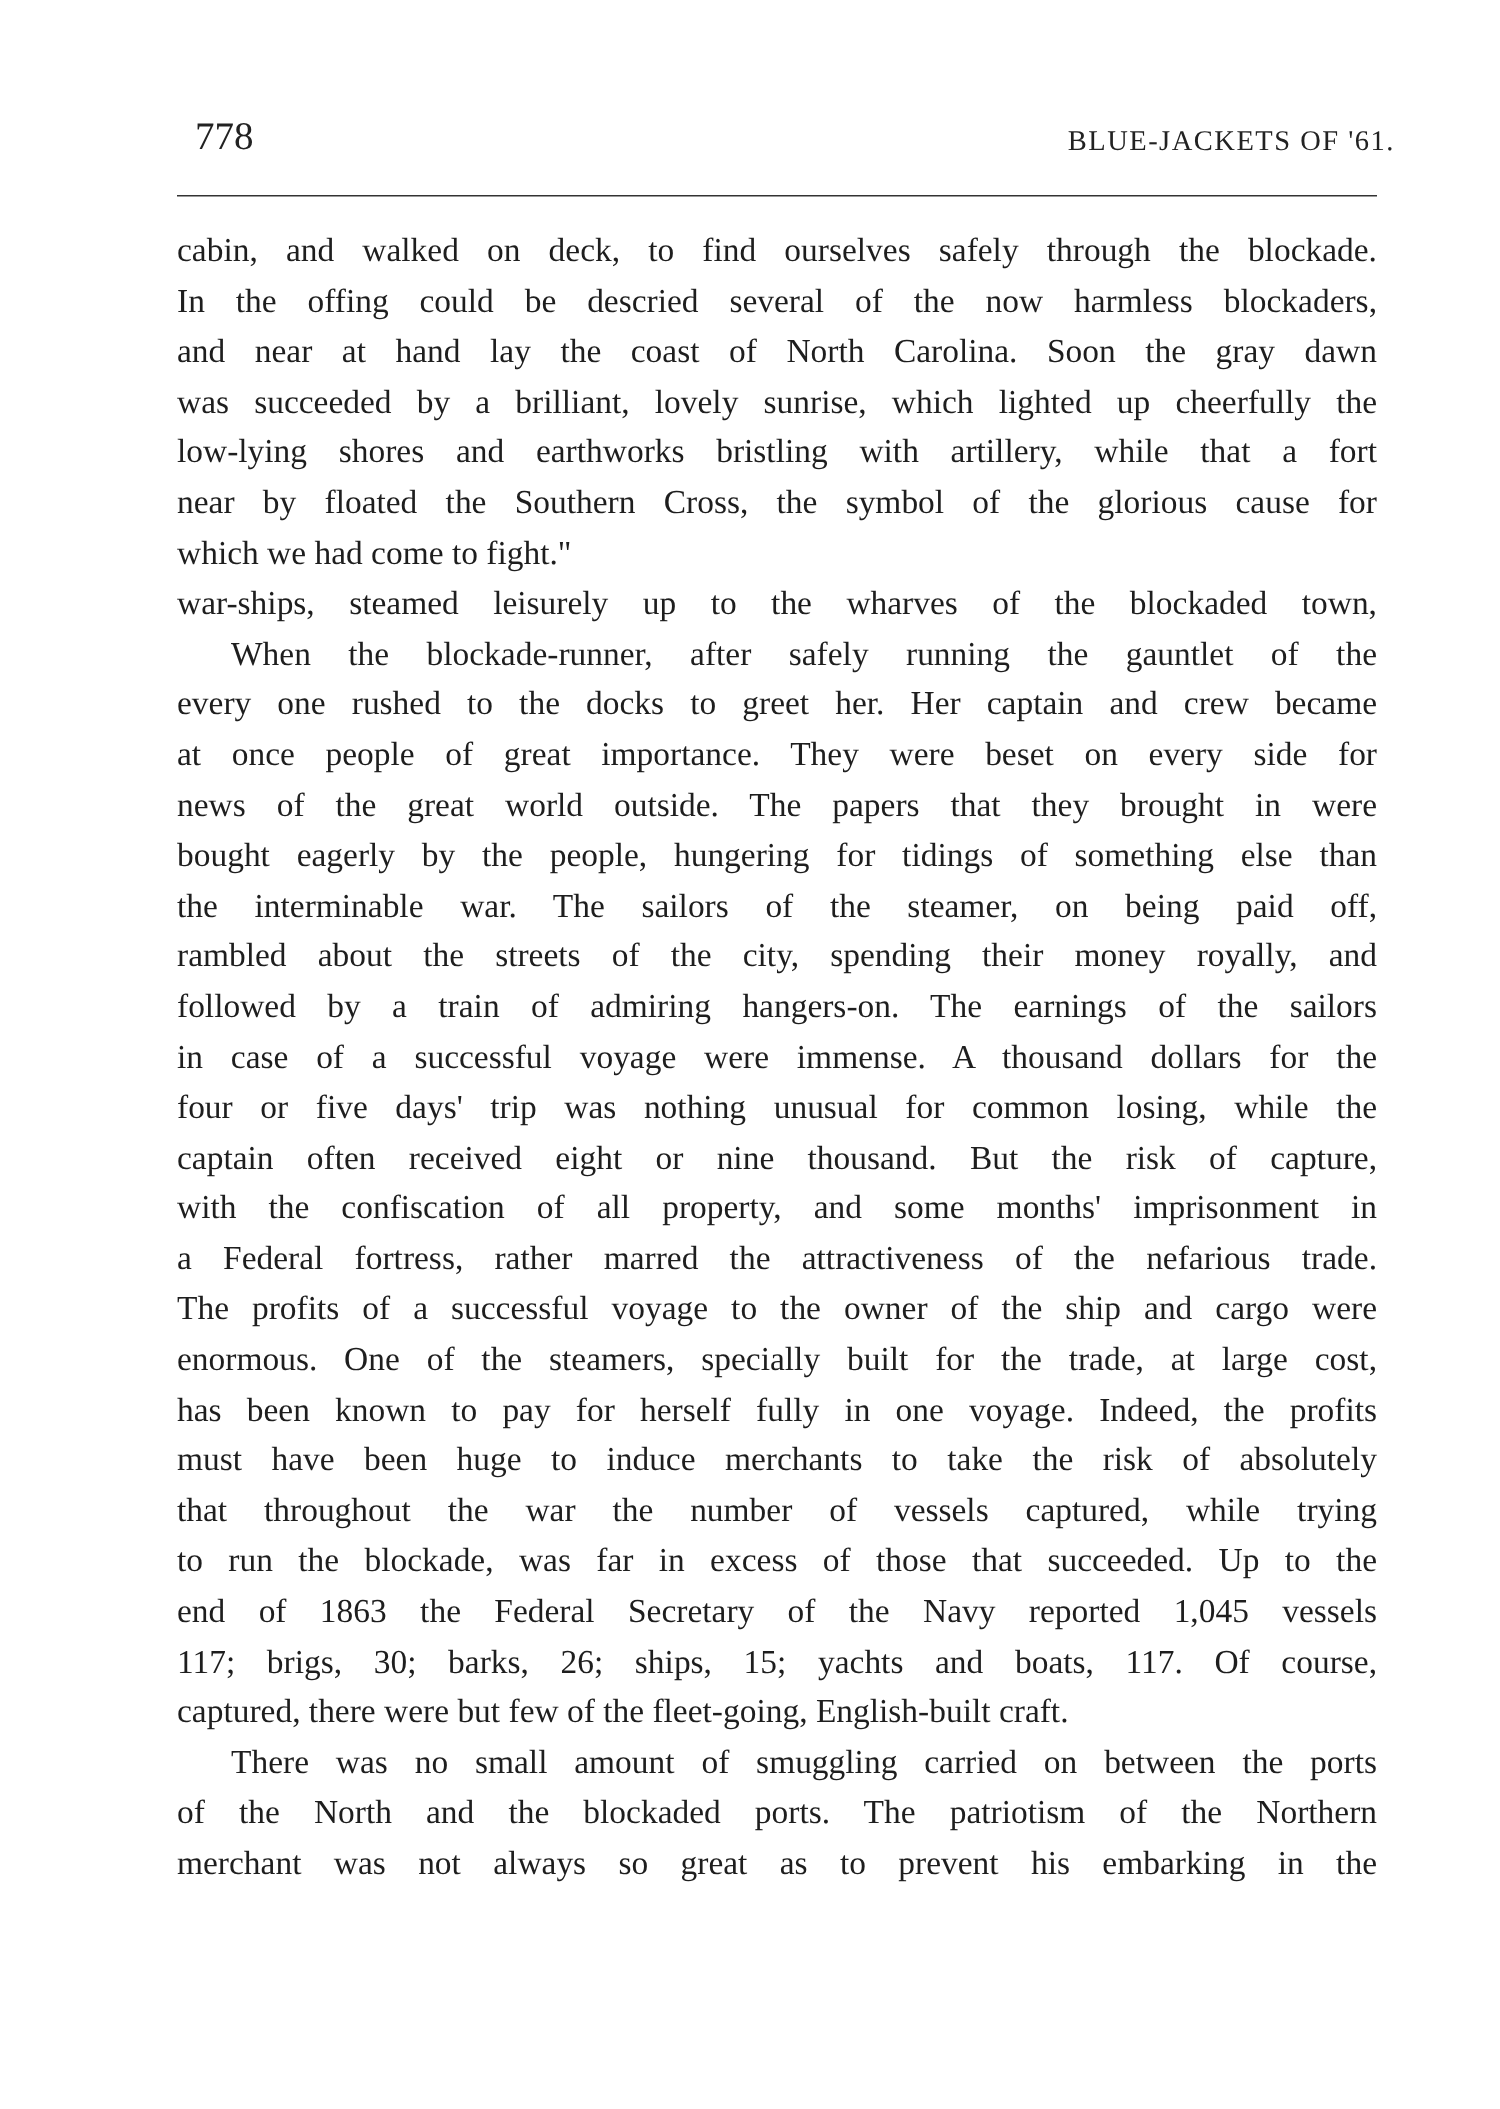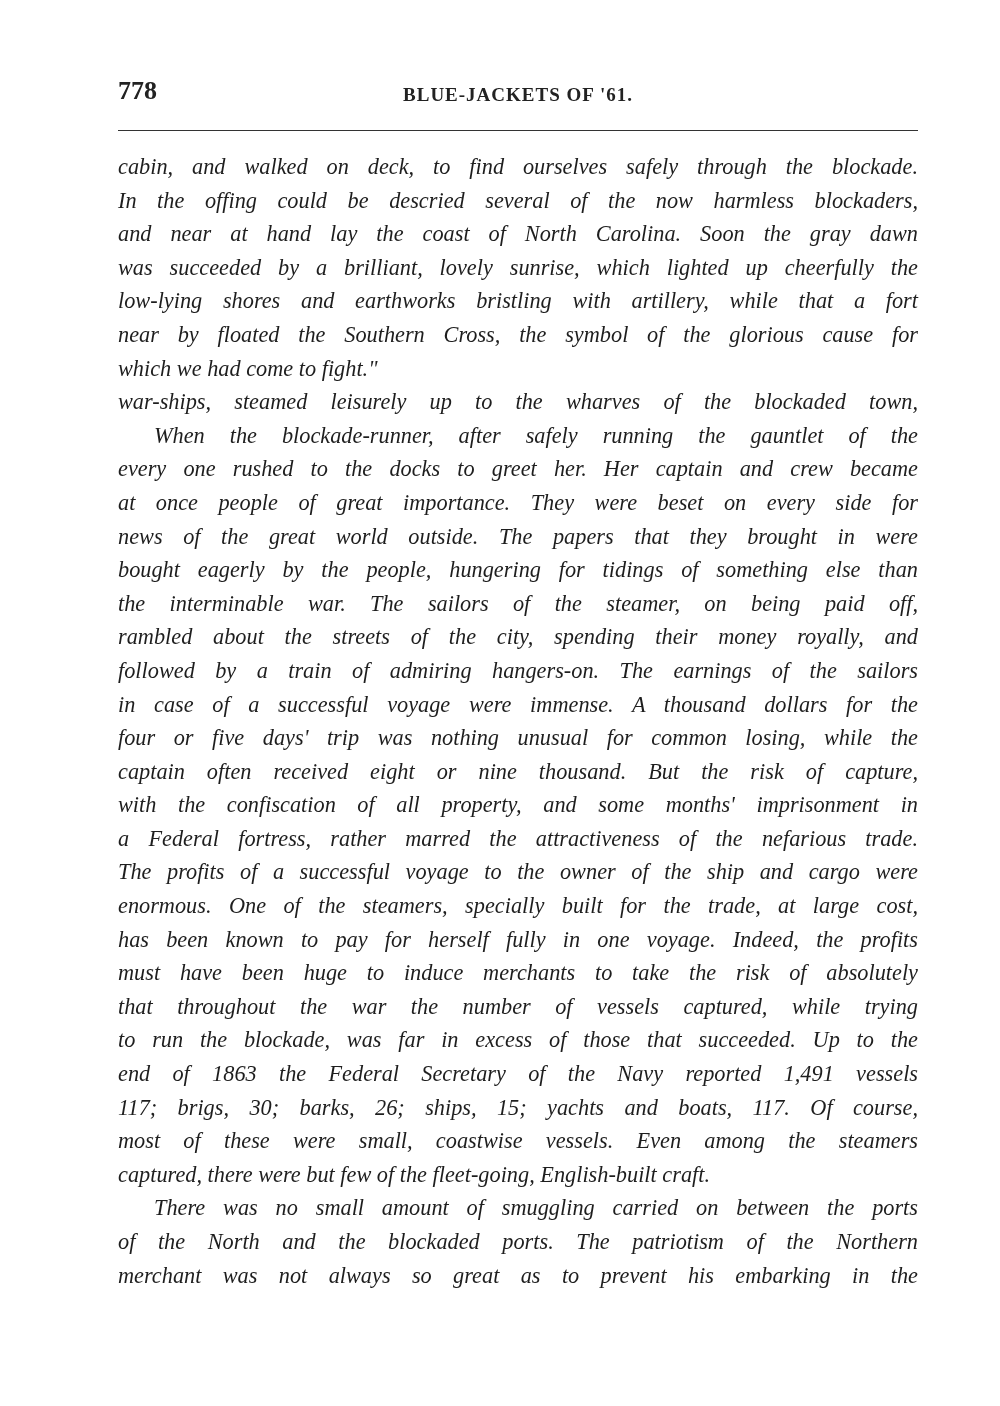--- a/index.html
+++ b/index.html
@@ -17,39 +17,38 @@
     }
     .page {
       position: absolute;
       left: 118px;
       top: 0;
       width: 800px;
     }
     .running-head {
       position: absolute;
       top: 72px;
-      left: 0;
+      left: 12px;
       width: 800px;
       height: 40px;
-      font-weight: bold;
     }
     .page-number {
       position: absolute;
       left: 0;
       top: 4px;
       font-size: 26px;
       letter-spacing: 0px;
       color: #222;
     }
     .running-title {
       position: absolute;
       left: 0;
       right: 0;
       top: 12px;
-      text-align: center;
+      text-align: right;
       font-size: 19px;
       letter-spacing: 1px;
       color: #222;
     }
     .head-rule {
       position: absolute;
       top: 130px;
       left: 0;
       width: 800px;
       height: 0;
@@ -60,21 +59,20 @@
       top: 150px;
       left: 0;
       width: 800px;
       font-size: 22.3px;
       line-height: 33.6px;
       text-align: justify;
       color: #1e1e1e;
     }
     .body-text p {
       margin: 0;
-      font-style: italic;
     }
     .line {
       display: block;
       text-align: justify;
       text-align-last: justify;
       white-space: nowrap;
       height: 33.6px;
       overflow: visible;
     }
     .line.last {
@@ -118,23 +116,22 @@
       <span class="line">four or five days' trip was nothing unusual for common losing, while the</span>
       <span class="line">captain often received eight or nine thousand.  But the risk of capture,</span>
       <span class="line">with the confiscation of all property, and some months' imprisonment in</span>
       <span class="line">a Federal fortress, rather marred the attractiveness of the nefarious trade.</span>
       <span class="line">The profits of a successful voyage to the owner of the ship and cargo were</span>
       <span class="line">enormous.  One of the steamers, specially built for the trade, at large cost,</span>
       <span class="line">has been known to pay for herself fully in one voyage.  Indeed, the profits</span>
       <span class="line">must have been huge to induce merchants to take the risk of absolutely</span>
       <span class="line">that throughout the war the number of vessels captured, while trying</span>
       <span class="line">to run the blockade, was far in excess of those that succeeded.  Up to the</span>
-      <span class="line">end of 1863 the Federal Secretary of the Navy reported 1,491 vessels</span>
+      <span class="line">end of 1863 the Federal Secretary of the Navy reported 1,045 vessels</span>
       <span class="line">117; brigs, 30; barks, 26; ships, 15; yachts and boats, 117.  Of course,</span>
-      <span class="line">most of these were small, coastwise vessels.  Even among the steamers</span>
       <span class="line last">captured, there were but few of the fleet-going, English-built craft.</span>
     </p>
     <p>
       <span class="line indent">There was no small amount of smuggling carried on between the ports</span>
       <span class="line">of the North and the blockaded ports.  The patriotism of the Northern</span>
       <span class="line">merchant was not always so great as to prevent his embarking in the</span>
     </p>
   </div>
 </div>
 

